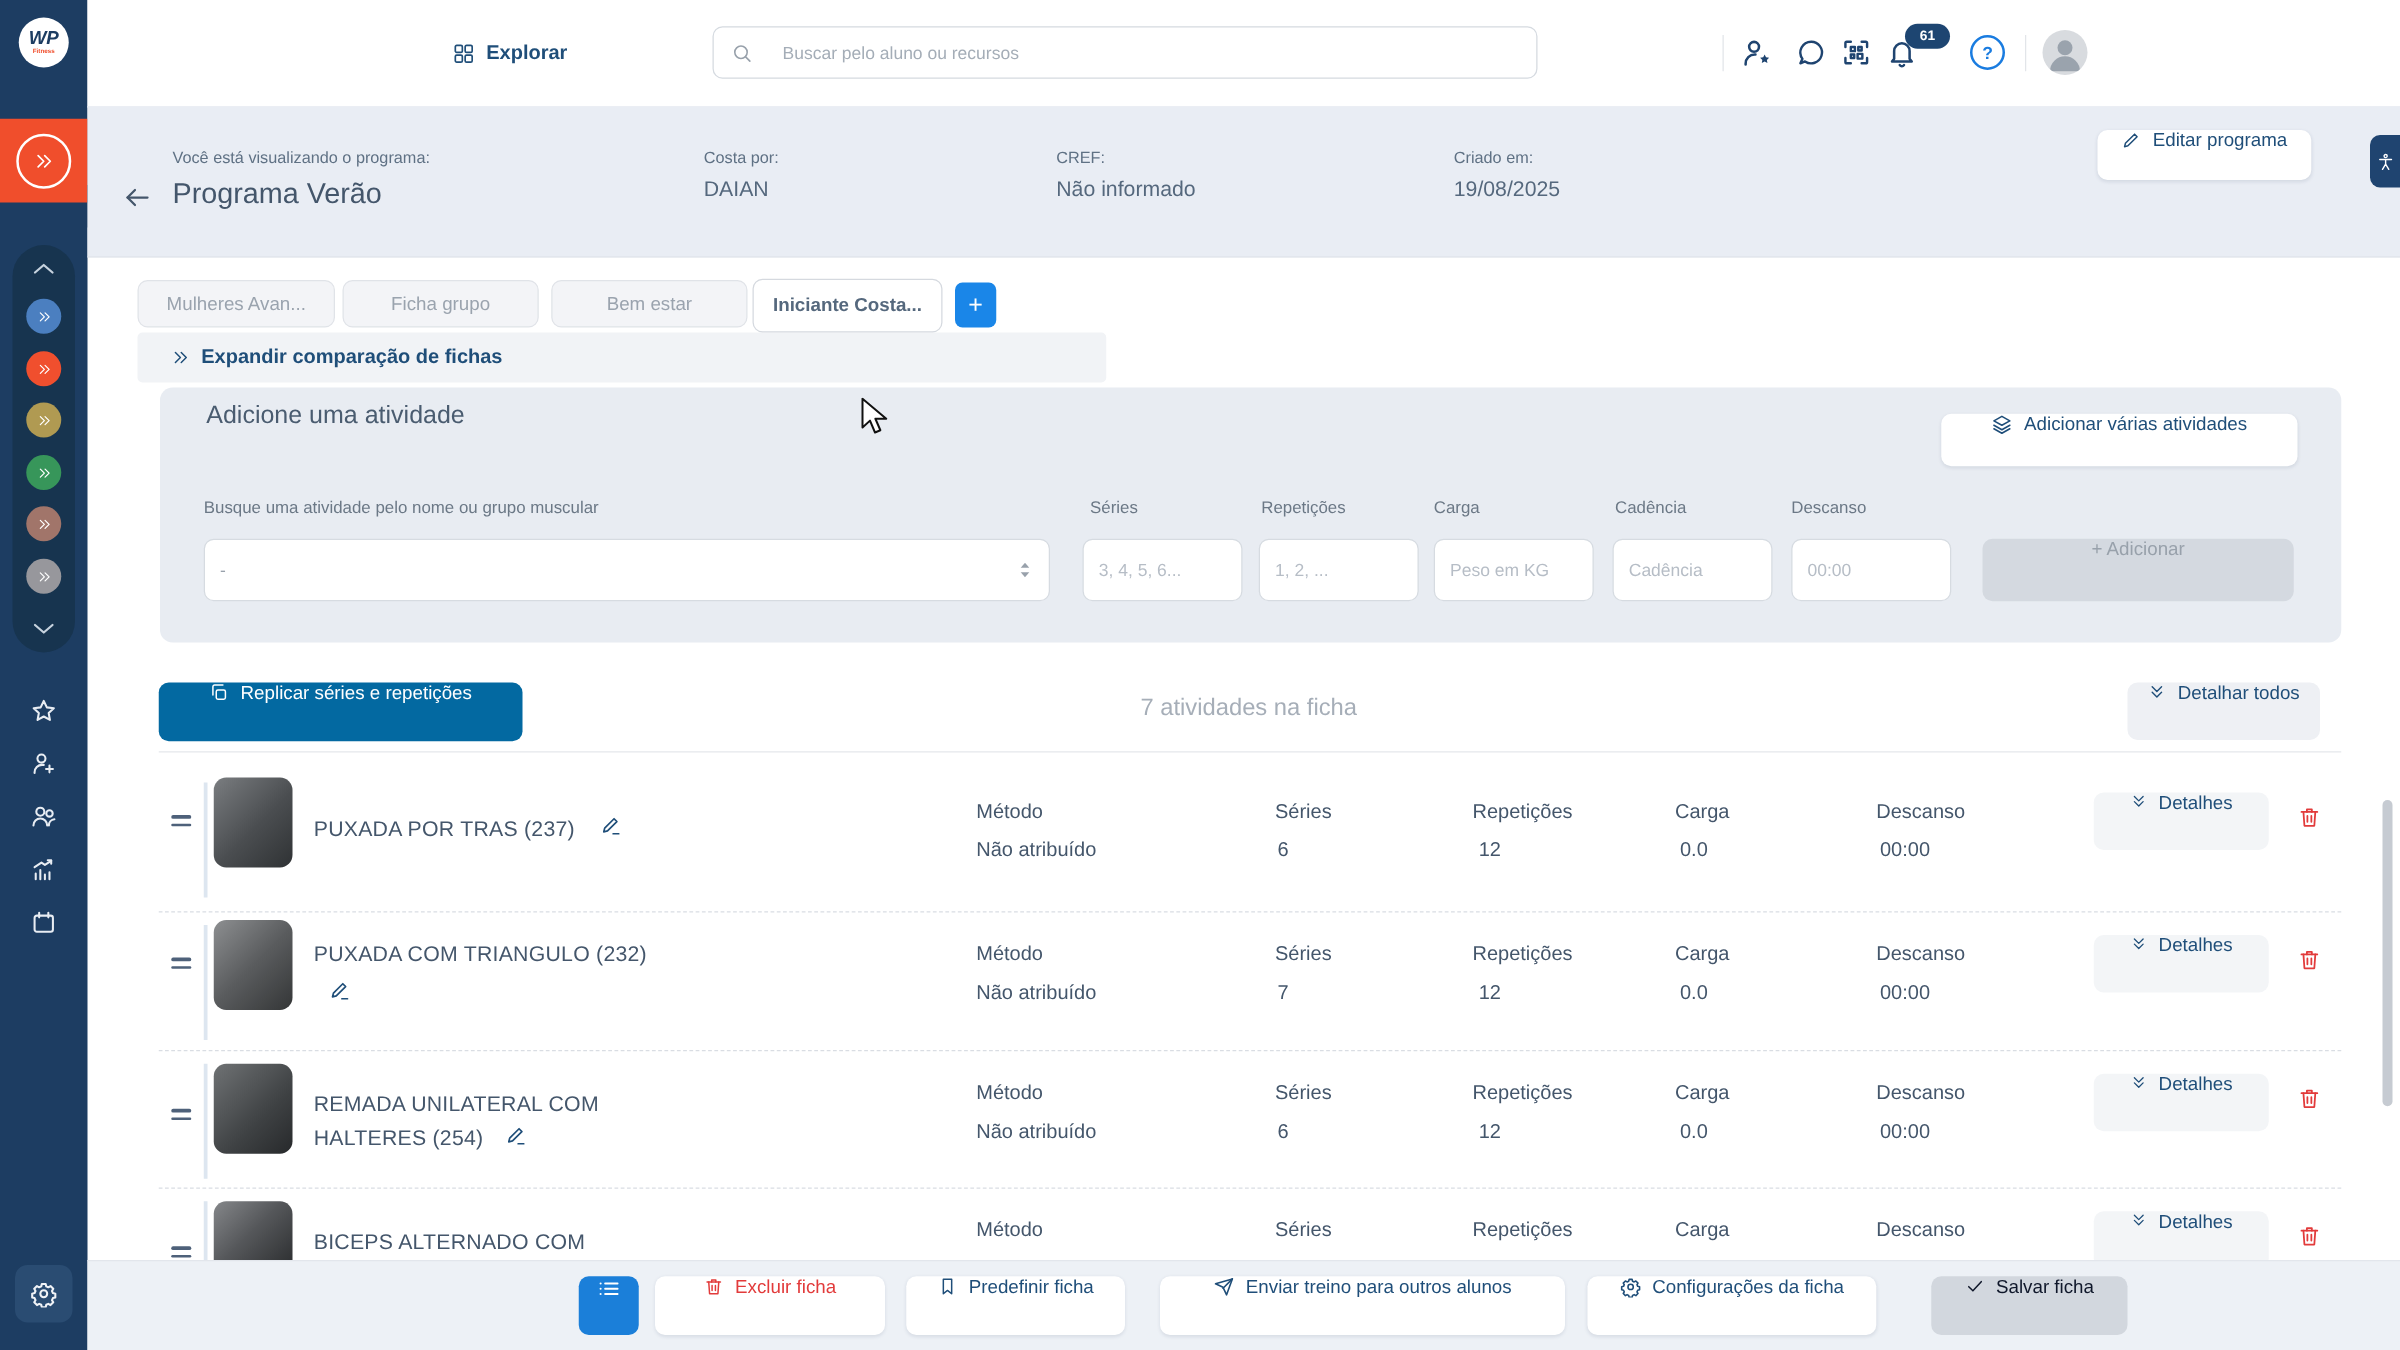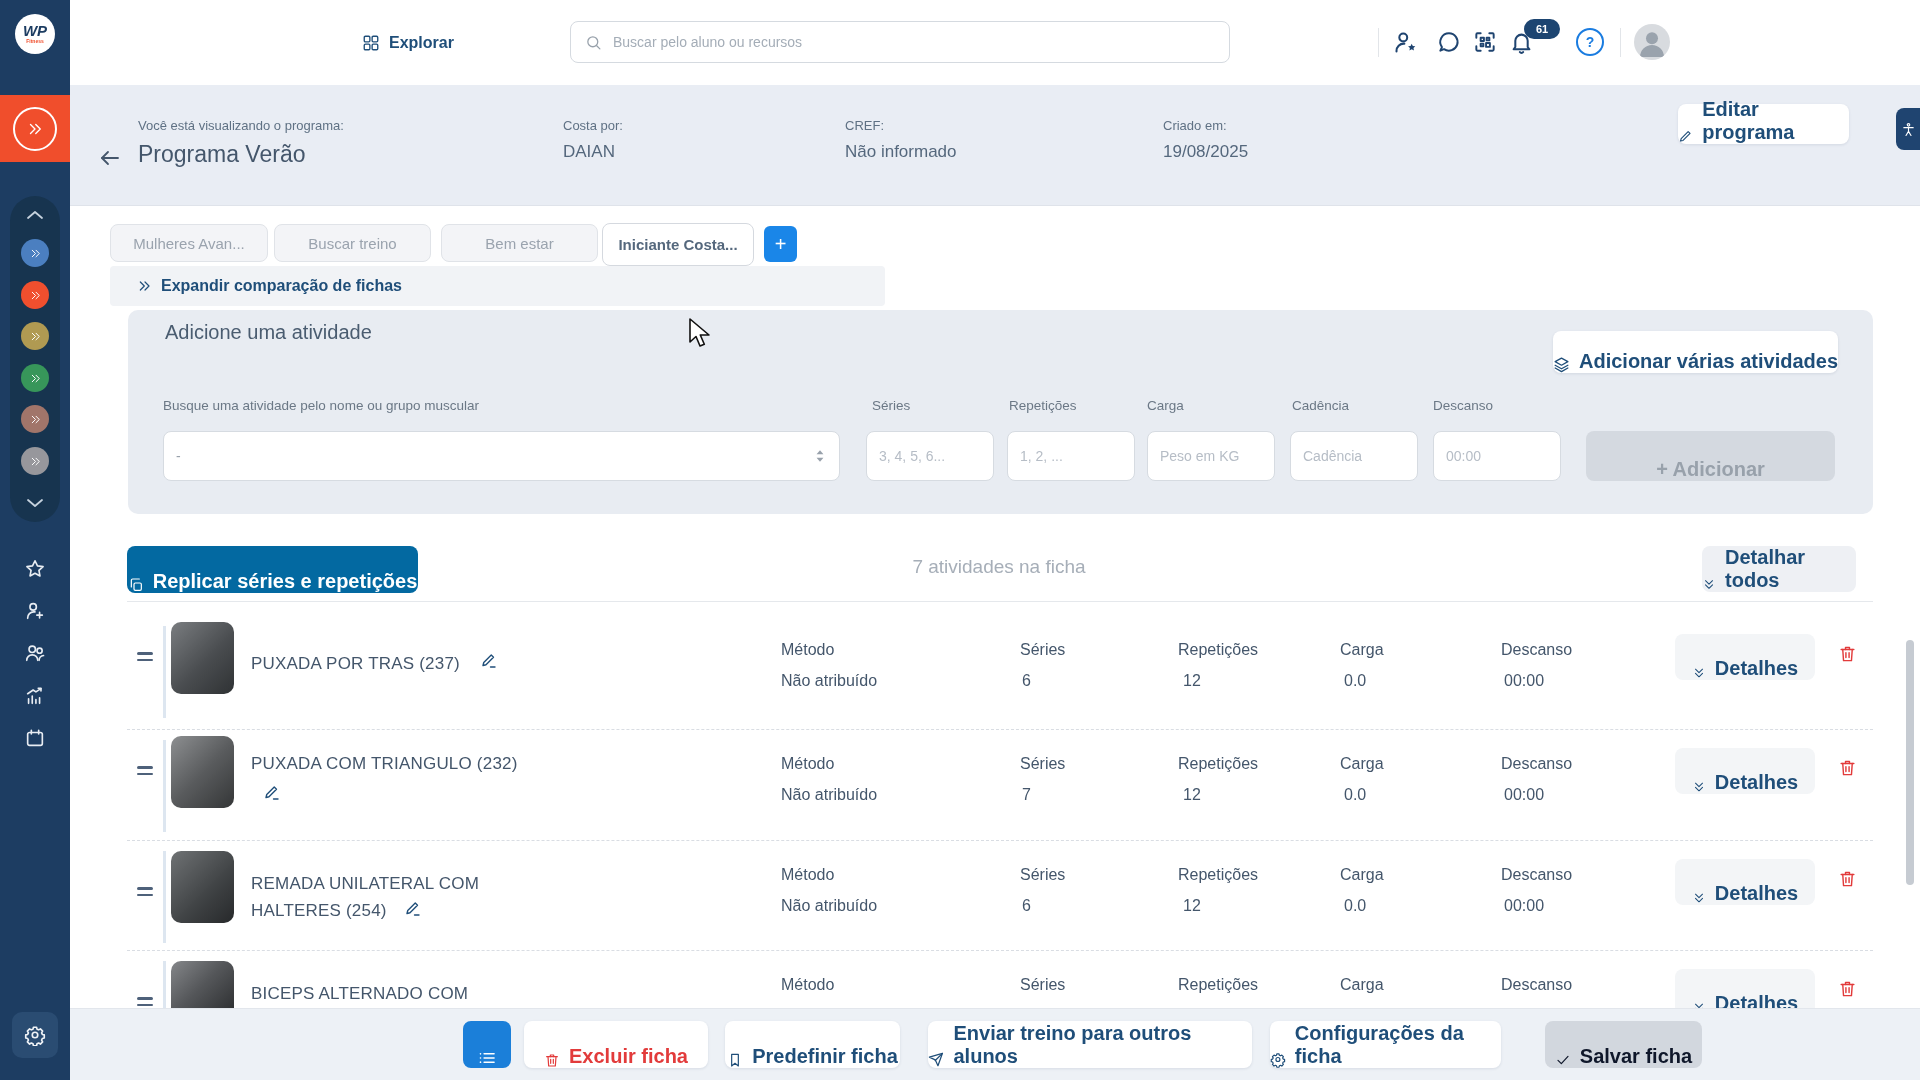--- a/index.html
+++ b/index.html
@@ -23,21 +23,21 @@
   .pill-chevron{left:23px;color:#c6d2de}
   .org-circle{left:21px;width:28px;height:28px;border-radius:50%;display:flex;align-items:center;justify-content:center;color:#fff}
   .side-ico{left:24px;color:#e8edf3}
   .gear-tile{left:12px;top:1012px;width:46px;height:46px;background:#2a4c72;border-radius:10px;
              display:flex;align-items:center;justify-content:center;color:#f0f3f7}
 
   
   .topbar{left:70px;top:0;width:1850px;height:85px;background:#fff;border-bottom:1px solid #eceef2}
   .explore{left:362px;top:0;height:85px;display:flex;align-items:center;gap:9px;color:#1f4e79;font-weight:bold;font-size:16px}
   .searchbar{left:570px;top:21px;width:660px;height:42px;background:#fff;border:1px solid #d5dae0;border-radius:8px;
-             display:flex;align-items:center;padding:0 14px;box-sizing:border-box;gap:9px;color:#98a1ab}
+             display:flex;align-items:center;padding:0 14px;box-sizing:border-box;gap:22px;color:#98a1ab}
   .searchbar input{border:none;outline:none;flex:1;font-size:14px;font-family:"Liberation Sans",sans-serif;color:#55687d;background:transparent}
   .searchbar input::placeholder{color:#a4adb7}
   .tb-div{top:28px;width:1px;height:29px;background:#e2e5e9}
   .tb-ico{top:29px;color:#1f4470}
   .badge{left:1524px;top:19px;min-width:26px;height:20px;background:#1d4571;border-radius:10px;color:#fff;
          font-size:11px;font-weight:bold;display:flex;align-items:center;justify-content:center;padding:0 5px}
   .help{left:1576px;top:28px;width:28px;height:28px;border:2.5px solid #1a7ce0;border-radius:50%;box-sizing:border-box;
         color:#1a7ce0;font-weight:bold;font-size:14px;display:flex;align-items:center;justify-content:center}
   .avatar{left:1634px;top:24px;width:36px;height:36px;border-radius:50%;background:#d8dbdf;overflow:hidden;
           display:flex;align-items:center;justify-content:center;color:#9aa3ad}
@@ -67,21 +67,21 @@
   .bulk-btn{left:1553px;top:331px;width:285px;height:42px}
   .field-lbl{top:398px;font-size:13.5px;color:#6b7886}
   .inp{top:431px;height:50px;background:#fff;border:1px solid #d6dbe1;border-radius:8px;box-sizing:border-box;
        font-size:14px;color:#55687d;padding:0 12px;font-family:"Liberation Sans",sans-serif}
   input.inp::placeholder{color:#b6bdc6}
   input.inp{outline:none;width:128px}
   .selectbox{left:163px;width:677px;display:flex;align-items:center;justify-content:space-between;color:#98a1ab}
   .add-btn{left:1586px;top:431px;width:249px;height:50px;background:#d4d9e0;color:#98a1ab;box-shadow:none}
 
   
-  .btn{display:flex;align-items:flex-end;justify-content:center;gap:9px;border-radius:8px;font-weight:bold;font-size:20px;box-sizing:border-box}
+  .btn{display:flex;align-items:flex-start;justify-content:center;gap:9px;border-radius:8px;font-weight:normal;font-size:15px;box-sizing:border-box}
   .btn-white{background:#fff;color:#1f4e79;box-shadow:0 1px 3px rgba(20,40,80,.10)}
   .replicate{left:127px;top:546px;width:291px;height:47px;background:#0369a1;color:#fff}
   .count{left:799px;top:556px;width:400px;text-align:center;font-size:19px;color:#a6aeb8}
   .detail-all{left:1702px;top:546px;width:154px;height:46px;background:#eef0f4;color:#1f4e79}
   .list-topline{left:127px;top:601px;width:1746px;height:0;border-top:1px solid #e5e8ec}
   .row-sep{left:127px;width:1746px;height:0;border-top:1px dashed #d9dde3}
 
   
   .handle{width:16px;color:#4e617a}
   .handle div{height:2.5px;background:currentColor;border-radius:2px;margin:4px 0}
@@ -300,21 +300,21 @@
     <svg width="15" height="15" viewBox="0 0 24 24" class="ico" stroke-width="2">
         <circle cx="12" cy="4.5" r="2"></circle>
         <path d="M4.5 9h15M12 9v6l-4 6.5M12 15l4 6.5"></path>
       </svg>
   </div>
 
   <div class="abs tab" style="left:110px;width:158px">
       <span>Mulheres Avan...</span>
     </div>
   <div class="abs tab" style="left:274px;width:157px">
-      <span>Buscar treino</span>
+      <span>Ficha grupo</span>
     </div>
   <div class="abs tab" style="left:441px;width:157px">
       <span>Bem estar</span>
     </div>
   <div class="abs tab active" style="left:602px;width:152px">
       <span>Iniciante Costa...</span>
     </div>
   <div class="abs tab-add">
       <span>+</span>
     </div>

